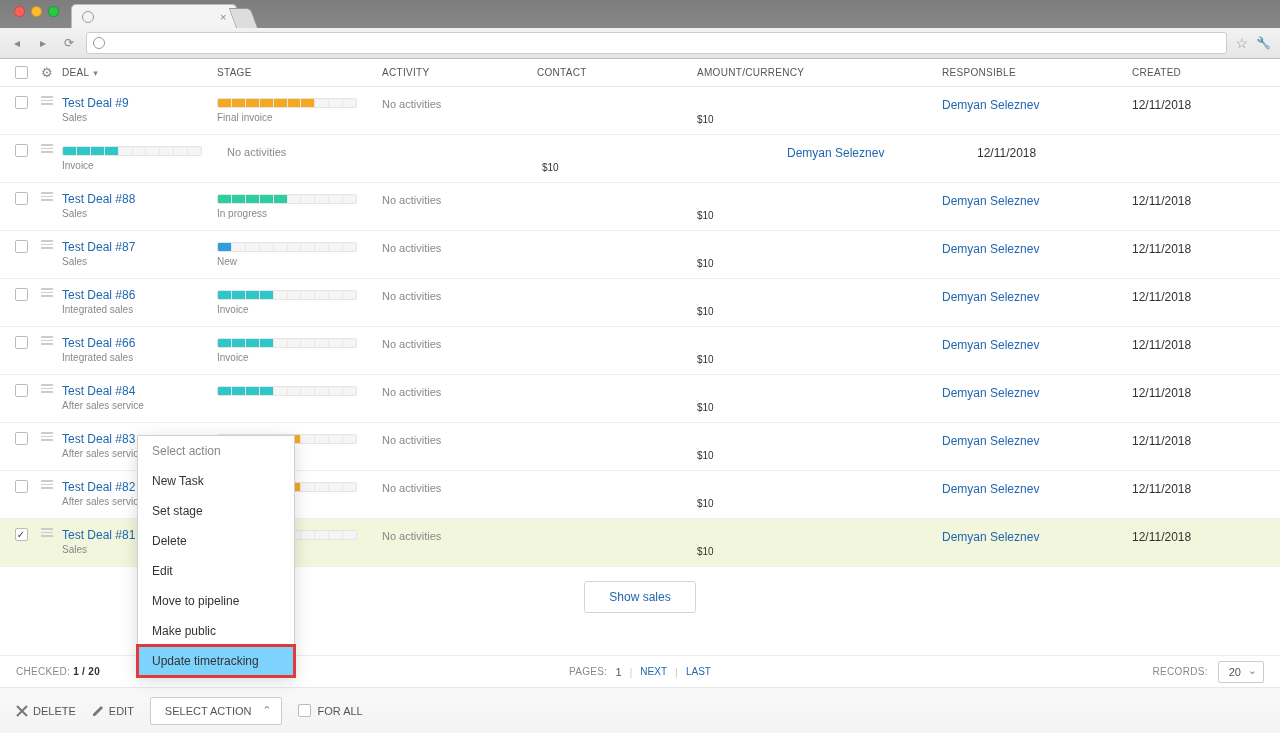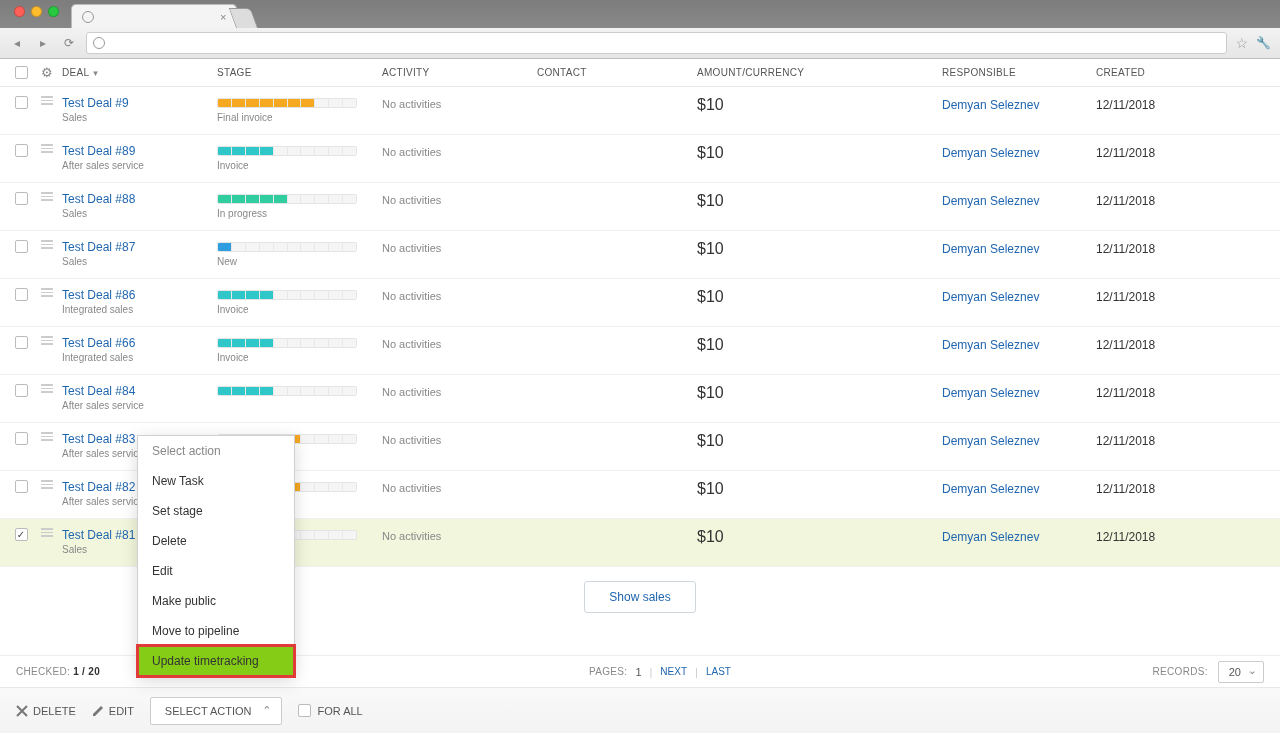--- a/index.html
+++ b/index.html
@@ -89,21 +89,21 @@
     color: #555;
     padding-left: 10px;
   }
   .col-check { width: 22px; display:flex; justify-content:center; }
   .col-drag { width: 30px; display:flex; justify-content:center; }
   .col-deal { width: 155px; }
   .col-stage { width: 165px; }
   .col-activity { width: 155px; }
   .col-contact { width: 160px; }
   .col-amount { width: 245px; }
-  .col-responsible { width: 154px; }
+  .col-responsible { width: 190px; }
   .col-created { width: 120px; }
   .hdr { text-transform: uppercase; font-weight: 400; color:#555; }
   .gear-icon { font-size:13px; color:#888; }
   .chev { font-size:9px; color:#888; margin-left:4px; }
 
   .checkbox { width:13px;height:13px;border:1px solid #bbb;border-radius:2px;background:#fff;display:inline-block; }
   .checkbox.checked::after { content:"✓"; font-size:10px; line-height:11px; display:block; text-align:center; color:#444; }
 
   .drag-handle { display:inline-flex; flex-direction:column; gap:2px; }
   .drag-handle span { width:12px; height:1.5px; background:#ccc; display:block; }
@@ -117,21 +117,21 @@
     padding: 9px 0 7px 10px;
   }
   .row.selected { background: #f2f6dc; }
   .deal-link { color:#2067b0; font-size:12px; cursor:pointer; }
   .deal-sub { color:#888; font-size:10px; margin-top:2px; }
   .stage-bar { width:140px; height:10px; display:flex; border:1px solid #e4e4e4; border-radius:2px; overflow:hidden; margin-top:2px; }
   .stage-seg { flex:1; border-right:1px solid #e8e8e8; }
   .stage-seg:last-child { border-right:none; }
   .stage-label { color:#888; font-size:10px; margin-top:4px; }
   .activity-txt { color:#888; font-size:11px; margin-top:2px; }
-  .amount-txt { color:#333; font-size:16px; margin-top:0; }
+  .amount-txt { color:#333; font-size:10px; margin-top:18px; }
   .resp-link { color:#2067b0; font-size:12px; margin-top:2px; cursor:pointer; }
   .created-txt { color:#333; font-size:12px; margin-top:2px; }
 
   
   .show-more-wrap { display:flex; justify-content:center; padding:14px 0; }
   .show-more {
     border:1px solid #cfd6db;
     background:#fff;
     color:#2067b0;
     font-size:12px;
@@ -149,21 +149,21 @@
     border-top:1px solid #eee;
     display:flex;
     align-items:center;
     font-size:11px;
     color:#555;
     padding: 0 16px;
     background:#fff;
   }
   .footer .lbl { color:#888; text-transform:uppercase; font-size:10px; letter-spacing:.3px; }
   .footer .lbl strong { color:#333; font-weight:700; }
-  .pages { position:absolute; left:50%; transform:translateX(-50%); display:flex; gap:8px; align-items:center;margin-left:20px; }
+  .pages { position:absolute; left:50%; transform:translateX(-50%); display:flex; gap:8px; align-items:center; }
   .page-link { color:#2067b0; text-transform:uppercase; font-size:10px; cursor:pointer; }
   .page-sep { color:#ccc; }
   .records { margin-left:auto; display:flex; align-items:center; gap:10px; }
   .select-box { border:1px solid #ccc; padding:4px 22px 4px 10px; font-size:11px; position:relative; border-radius:2px; }
   .select-box::after { content:"⌄"; position:absolute; right:6px; top:2px; color:#888; }
 
   
   .action-bar {
     position:absolute;
     left:0; right:0; bottom:0;
@@ -204,21 +204,21 @@
     font-size:12px;
     z-index: 10;
   }
   .menu-item {
     padding:8px 14px;
     cursor:pointer;
     color:#333;
   }
   .menu-item.header { color:#888; cursor:default; }
   .menu-item.hl {
-    background:#84cc16;
+    background:#7dd3fc;
     outline:3px solid #e03a3a;
     outline-offset:-1px;
     position:relative;
     z-index:2;
   }
 </style>
 </head>
 <body>
 
 <div class="browser-chrome">
@@ -312,24 +312,20 @@
     <div class="col-check">
         <span class="checkbox "></span>
       </div>
     <div class="col-drag">
         <span class="drag-handle">
           <span></span>
           <span></span>
           <span></span>
         </span>
       </div>
-    <div class="col-deal">
-      <div class="deal-link">Test Deal #89</div>
-      <div class="deal-sub">After sales service</div>
-    </div>
     <div class="col-stage">
       <div class="stage-bar">
           <span class="stage-seg" style="background:#2fc7c7"></span>
           <span class="stage-seg" style="background:#2fc7c7"></span>
           <span class="stage-seg" style="background:#2fc7c7"></span>
           <span class="stage-seg" style="background:#2fc7c7"></span>
           <span class="stage-seg" style="background:#f5f5f5"></span>
           <span class="stage-seg" style="background:#f5f5f5"></span>
           <span class="stage-seg" style="background:#f5f5f5"></span>
           <span class="stage-seg" style="background:#f5f5f5"></span>
@@ -709,22 +705,22 @@
 <div class="show-more-wrap">
   <button class="show-more">Show sales</button>
 </div>
 
 <div class="context-menu" id="ctx">
     <div class="menu-item header">Select action</div>
     <div class="menu-item">New Task</div>
     <div class="menu-item">Set stage</div>
     <div class="menu-item">Delete</div>
     <div class="menu-item">Edit</div>
+    <div class="menu-item">Move to pipeline</div>
     <div class="menu-item">Make public</div>
-    <div class="menu-item">Move to pipeline</div>
     <div class="menu-item hl">Update timetracking</div>
   </div>
 
 <div class="footer">
   <span class="lbl">
     <span>CHECKED:</span>
     <strong>1 / 20</strong>
   </span>
   <div class="pages">
     <span class="lbl">PAGES:</span>

